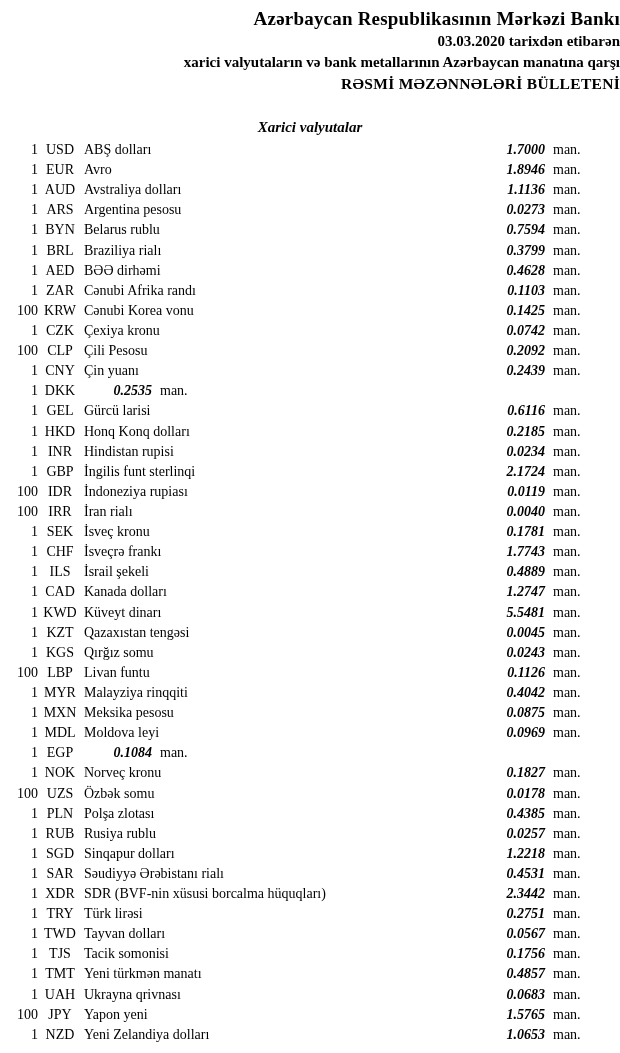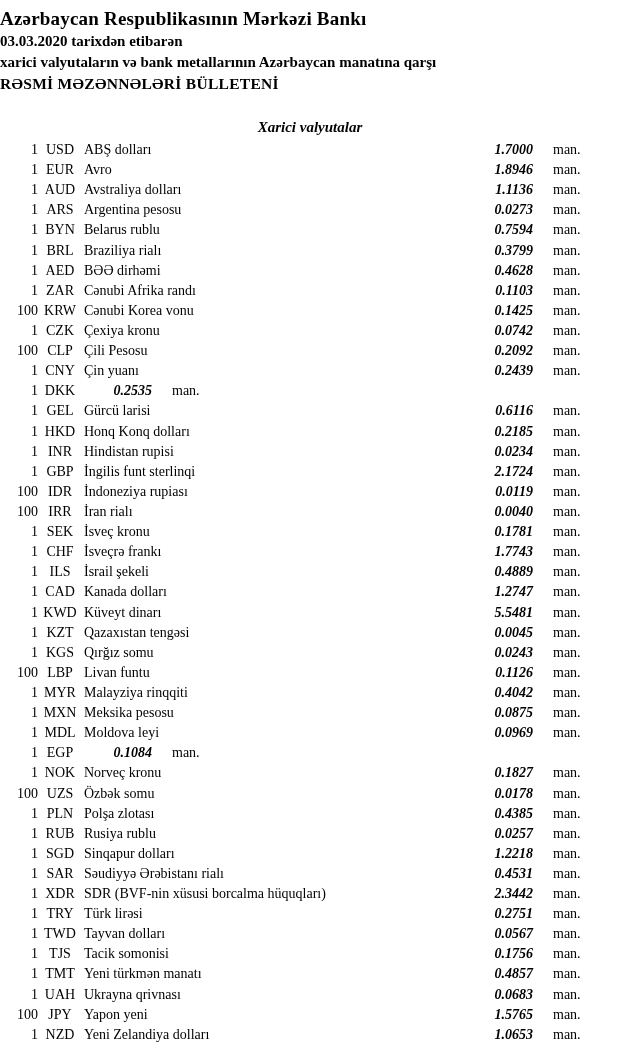--- a/index.html
+++ b/index.html
@@ -9,21 +9,21 @@
   }
   body {
     width: 620px;
     height: 1053px;
     overflow: hidden;
     font-family: "Liberation Serif", "DejaVu Serif", serif;
     color: #000000;
     position: relative;
   }
   .header {
-    text-align: left;
+    text-align: right;
     padding-top: 6px;
   }
   .doc-title {
     font-size: 19px;
     font-weight: bold;
     line-height: 25px;
     letter-spacing: 0.2px;
   }
   .doc-line {
     font-size: 15px;
@@ -71,21 +71,21 @@
   }
   .c-rate {
     width: 70px;
     text-align: right;
     font-weight: bold;
     font-style: italic;
     flex: 0 0 auto;
   }
   .c-unit {
     width: 67px;
-    padding-left: 20px;
+    padding-left: 8px;
     text-align: left;
     flex: 0 0 auto;
   }
 </style>
 </head>
 <body>
 
 <div class="header">
   <div class="doc-title">Azərbaycan Respublikasının Mərkəzi Bankı</div>
   <div class="doc-line">03.03.2020 tarixdən etibarən</div>

